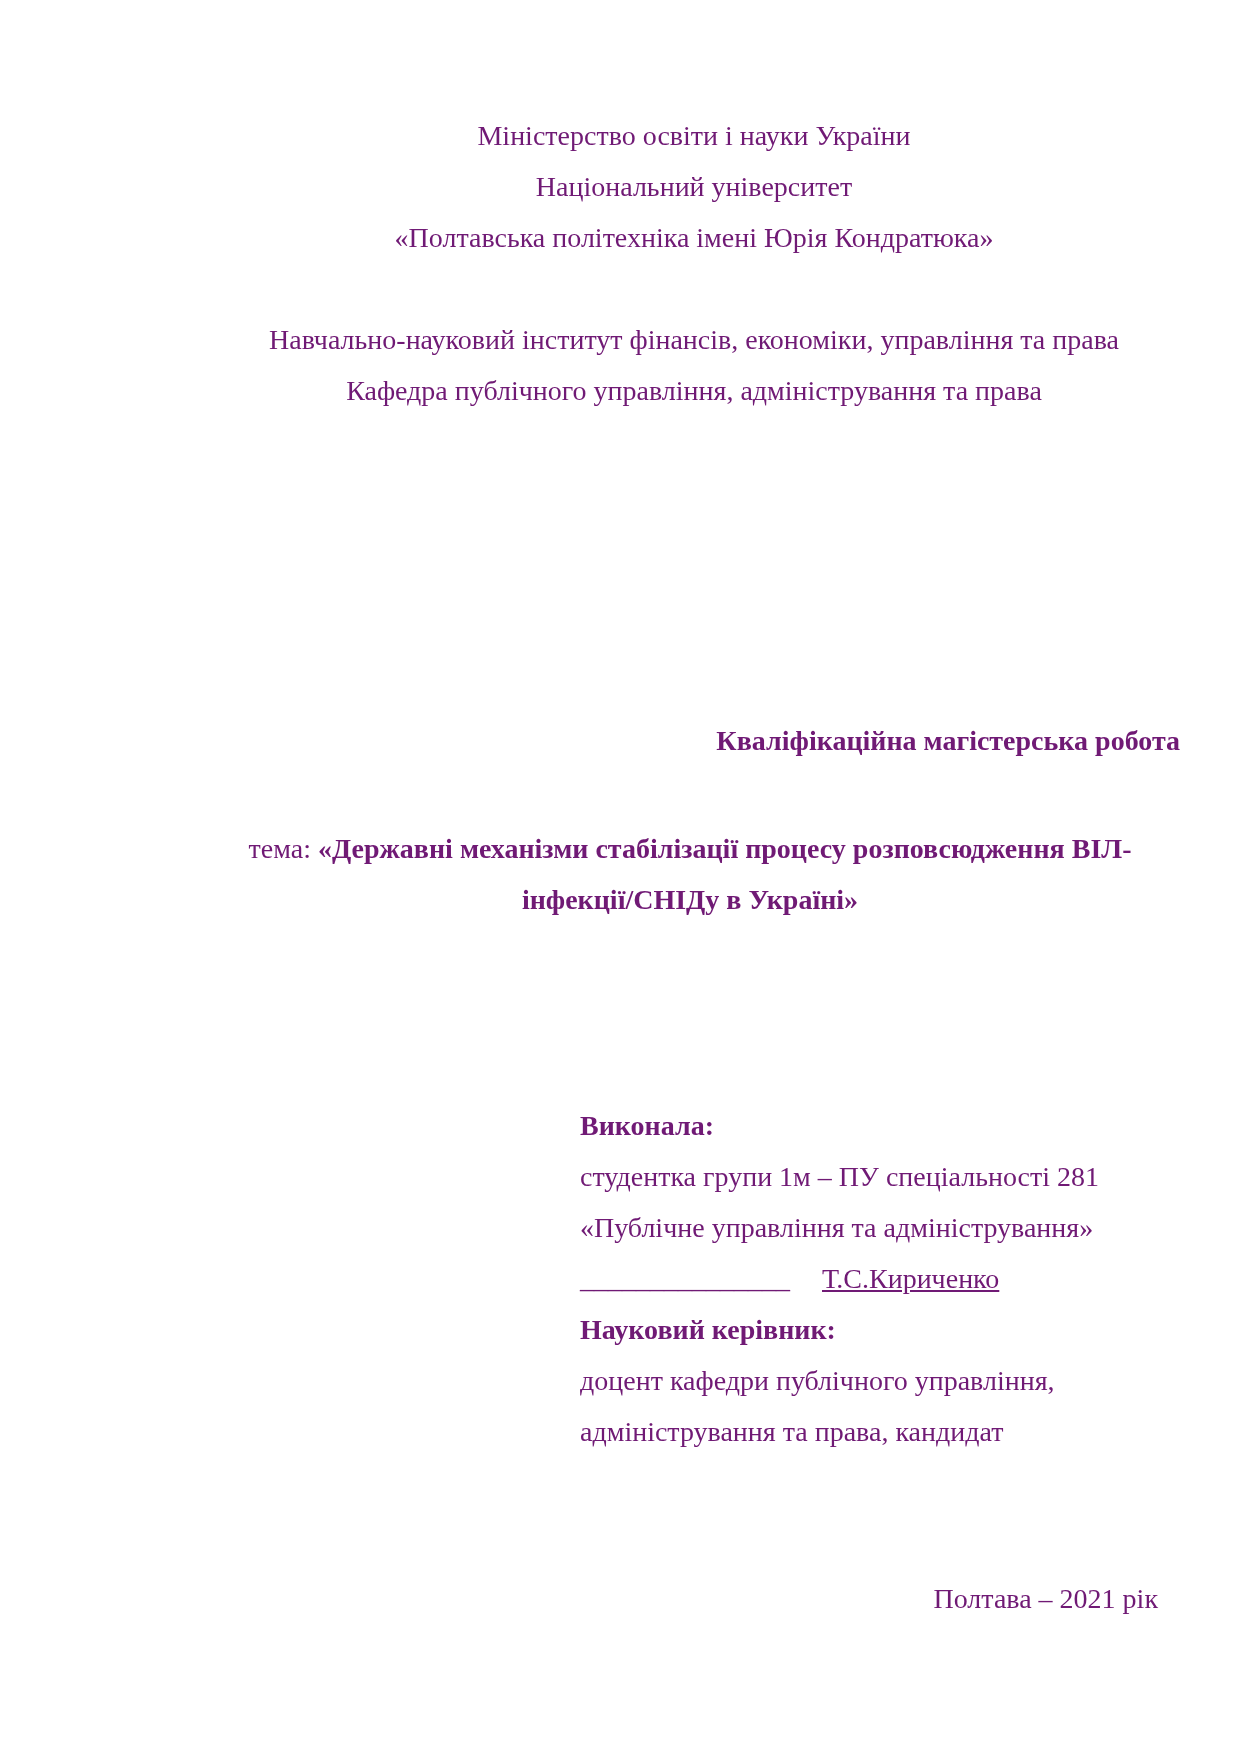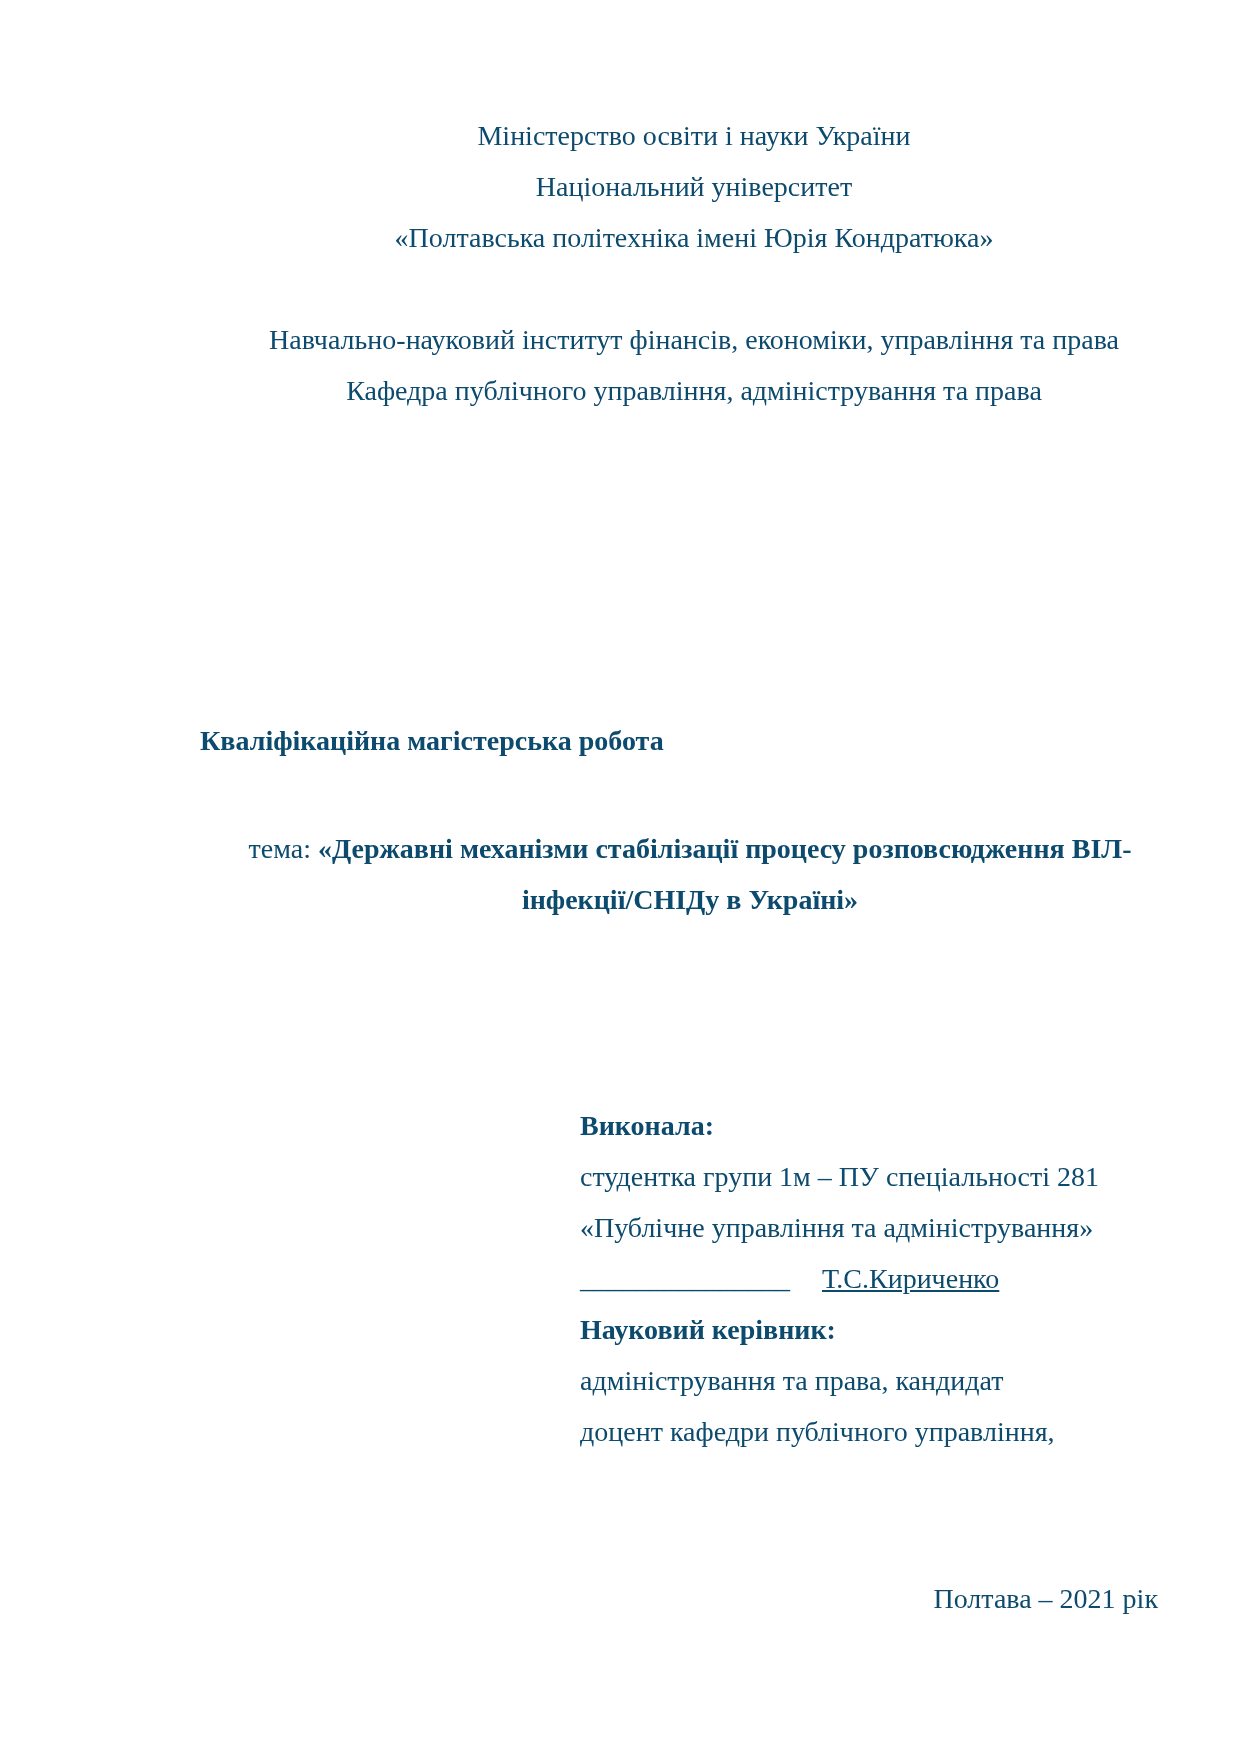--- a/index.html
+++ b/index.html
@@ -5,21 +5,21 @@
   html, body {
     margin: 0;
     padding: 0;
     background: #ffffff;
   }
   .page {
     position: relative;
     width: 1240px;
     height: 1754px;
     background: #ffffff;
-    color: #0c4a6e;
+    color: #701a75;
     font-family: "Liberation Serif", "DejaVu Serif", serif;
     font-size: 28px;
     overflow: hidden;
   }
   .page p {
     margin: 0;
     line-height: 51px;
     white-space: nowrap;
   }
   .bold {
@@ -35,21 +35,21 @@
   }
   .blank-line {
     height: 51px;
   }
   
   .worktype-block {
     position: absolute;
     top: 715px;
     left: 200px;
     right: 60px;
-    text-align: left;
+    text-align: right;
   }
   
   .topic-block {
     position: absolute;
     top: 823px;
     left: 200px;
     right: 60px;
     text-align: center;
   }
   
@@ -94,21 +94,21 @@
     <p><span>тема: </span><span class="bold">«Державні механізми стабілізації процесу розповсюдження ВІЛ-</span></p>
     <p class="bold">інфекції/СНІДу в Україні»</p>
   </section>
 
   <section class="credits-block">
     <p class="bold">Виконала:</p>
     <p>студентка групи 1м – ПУ спеціальності 281</p>
     <p>«Публічне управління та адміністрування»</p>
     <p><span>_______________</span><span class="sig-name-gap">Т.С.Кириченко</span></p>
     <p class="bold">Науковий керівник:</p>
+    <p>доцент кафедри публічного управління,</p>
     <p>адміністрування та права, кандидат</p>
-    <p>доцент кафедри публічного управління,</p>
   </section>
 
   <footer class="footer-block">
     <p>Полтава – 2021 рік</p>
   </footer>
 
 </div>
 
 </body></html>

